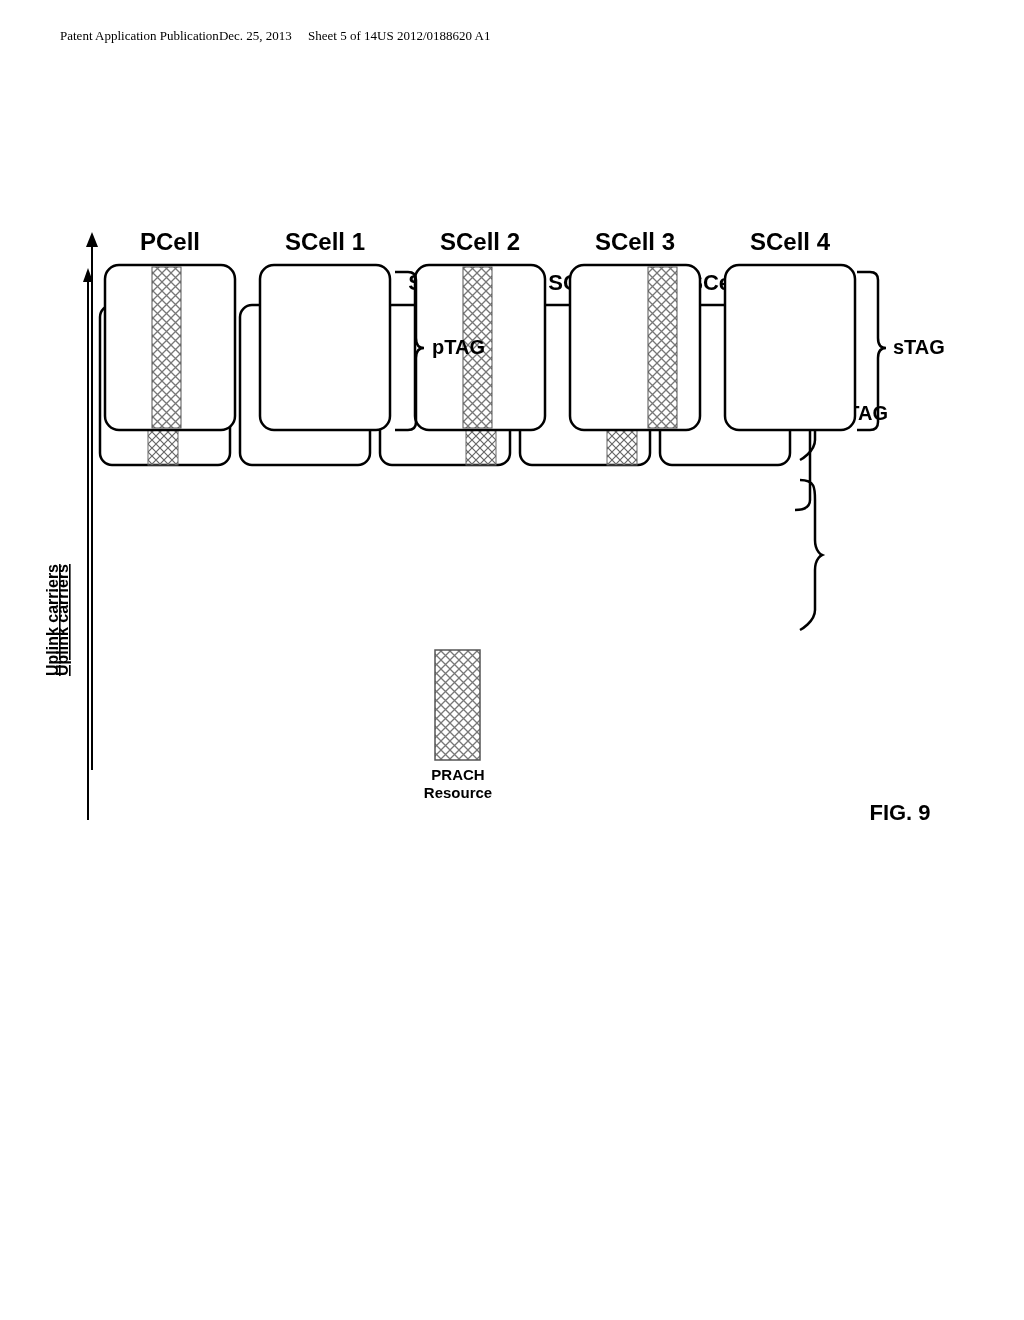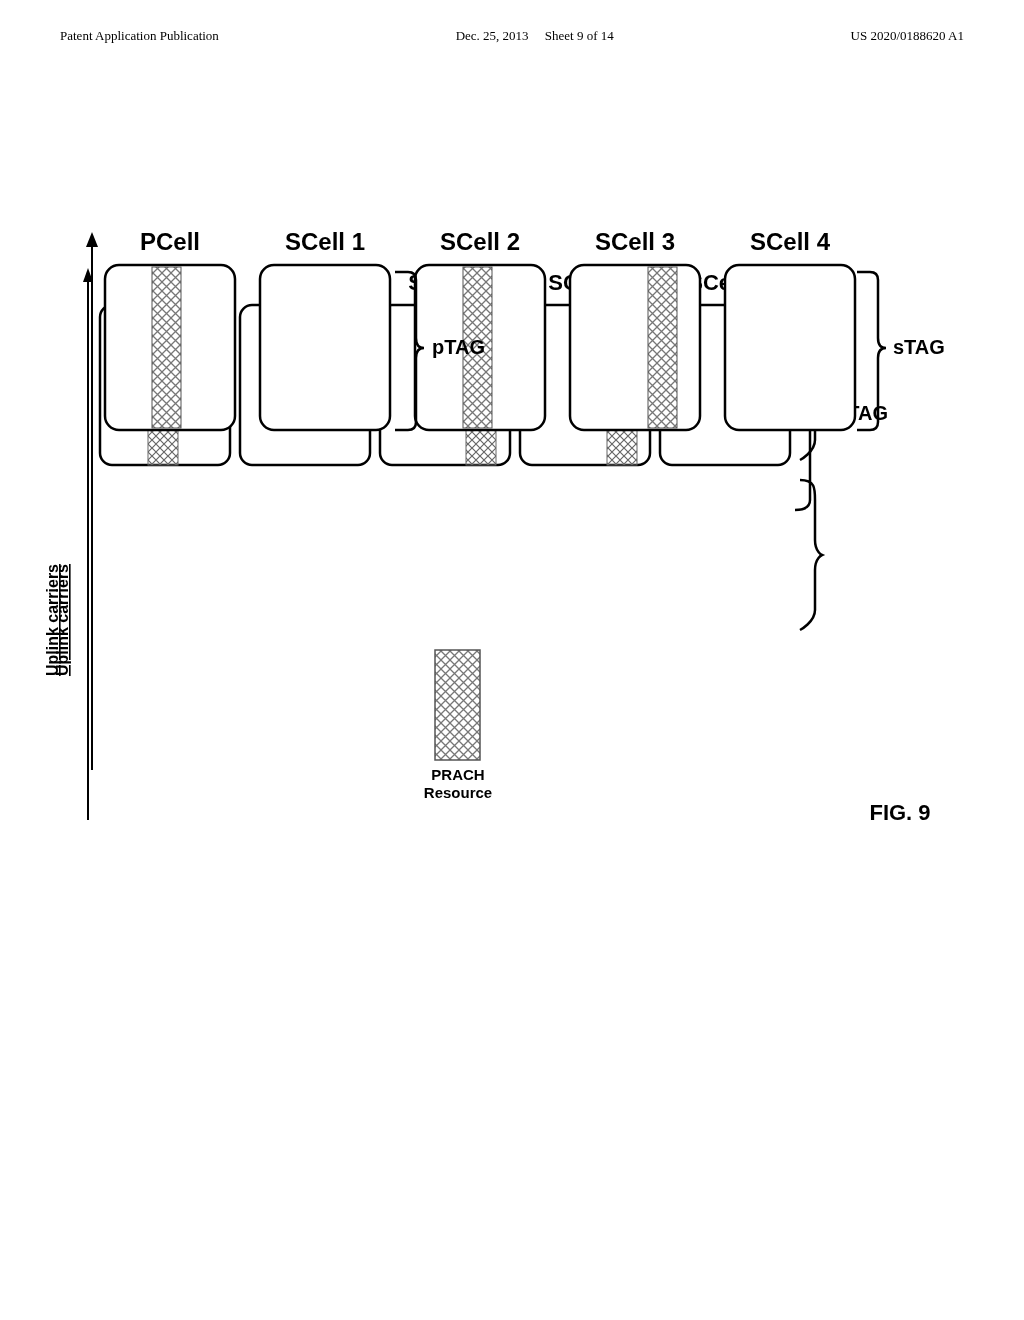--- a/index.html
+++ b/index.html
@@ -8,36 +8,36 @@
       height: 1320px;
       background: #ffffff;
       font-family: 'Times New Roman', Times, serif;
       position: relative;
       overflow: hidden;
     }
 
     
     .header {
       display: flex;
-      justify-content: space-between;
+      justify-content: flex-start;
       align-items: baseline;
       padding: 28px 60px 0 60px;
       font-size: 13px;
     }
   </style>
 </head>
 <body>
 
 <div class="header">
   <span>Patent Application Publication</span>
   <span>
     <span>Dec. 25, 2013</span>&nbsp;&nbsp;&nbsp;&nbsp;
-    <span>Sheet 9 of 14</span>
+    <span>Sheet 5 of 14</span>
   </span>
-  <span>US 2020/0188620 A1</span>
+  <span>US 2012/0188620 A1</span>
 </div>
 
 <div style="position:absolute; top:120px; left:0; width:1024px; height:1180px;">
 
   <svg width="1024" height="1180" style="position:absolute; top:0; left:0;">
 
     <text x="165" y="170" text-anchor="middle" font-size="22" font-weight="bold" font-family="Arial, sans-serif">PCell</text>
 
     <rect x="100" y="185" width="130" height="160" rx="12" ry="12" fill="white" stroke="black" stroke-width="2.5"></rect>
 

